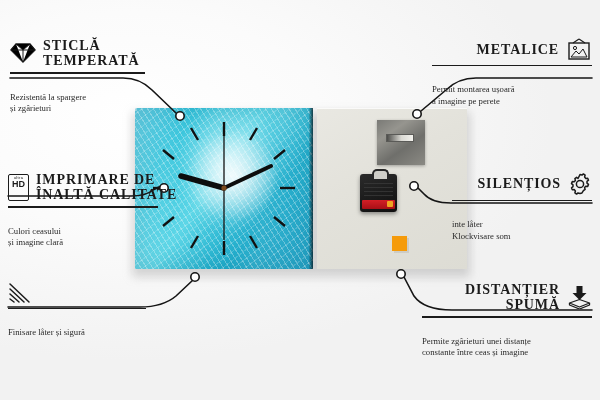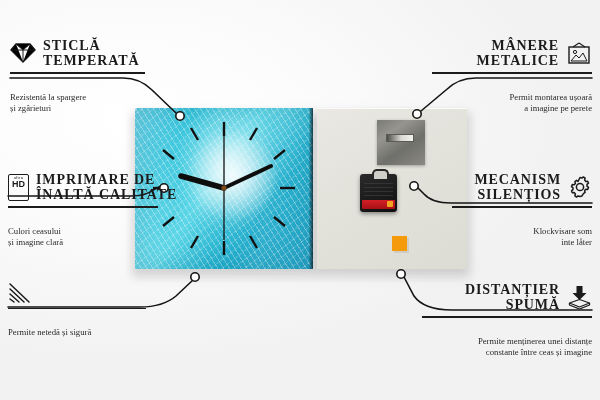--- a/index.html
+++ b/index.html
@@ -70,21 +70,21 @@
   
   .feat{position:absolute;}
   .feat .head{display:flex;align-items:center;gap:7px;}
   .feat.right .head{justify-content:flex-end;}
   .titles{line-height:1.08;}
   .titles .t{font-size:14px;font-weight:bold;letter-spacing:.9px;color:#1b1b1b;
     text-transform:uppercase;white-space:nowrap;}
   .feat.right .titles{text-align:right;}
   .rule{height:1.3px;background:#1b1b1b;margin-top:4px;}
   .sub{font-size:8.7px;color:#2a2a2a;line-height:1.32;margin-top:18px;white-space:nowrap;}
-  .feat.right .sub{text-align:right;}
+  .feat.right .sub{text-align:left;}
   .icon{flex:0 0 auto;color:#1b1b1b;display:block;}
   .hdbox{border:1.4px solid #1b1b1b;border-radius:2px;padding:1px 3px 11px;text-align:center;line-height:1;}
   .hdbox .u{font-size:4.2px;letter-spacing:.3px;display:block;font-family:"Liberation Sans",sans-serif;}
   .hdbox .h{font-size:9px;font-weight:bold;display:block;font-family:"Liberation Sans",sans-serif;}
 </style>
 </head>
 <body>
 
 <div id="stage">
 
@@ -192,75 +192,73 @@
         <g stroke="#1b1b1b" stroke-width="1.5" stroke-linecap="round">
           <line x1="2" y1="2" x2="21" y2="20"></line>
             <line x1="2" y1="7" x2="16" y2="20"></line>
           <line x1="2" y1="12" x2="11" y2="20"></line>
             <line x1="2" y1="17" x2="6" y2="20"></line>
         </g>
       </svg>
     </div>
     <div class="rule"></div>
     <div class="sub">
-      <div>Permite netedă și sigură</div>
+      <div>Finisare låter și sigură</div>
     </div>
   </div>
 
   <div class="feat right" style="right:8px;top:38px;width:160px;">
     <div class="head">
       <div class="titles">
-        <div class="t">MÂNERE</div>
         <div class="t">METALICE</div>
       </div>
       <svg class="icon" width="26" height="23" viewBox="0 0 26 23">
         <path d="M13 1l6 4" stroke="#1b1b1b" stroke-width="1.1" fill="none"></path>
         <path d="M13 1L7 5" stroke="#1b1b1b" stroke-width="1.1" fill="none"></path>
         <rect x="3" y="5" width="20" height="16" fill="none" stroke="#1b1b1b" stroke-width="1.4"></rect>
         <path d="M5 19l5-6 3 3 4-5 4 8z" fill="none" stroke="#1b1b1b" stroke-width="1"></path>
         <circle cx="9" cy="10" r="1.6" fill="none" stroke="#1b1b1b" stroke-width="1"></circle>
       </svg>
     </div>
     <div class="rule"></div>
     <div class="sub">
       <div>Permit montarea ușoară</div>
       <div>a imagine pe perete</div>
     </div>
   </div>
 
   <div class="feat right" style="right:8px;top:172px;width:140px;">
     <div class="head">
       <div class="titles">
-        <div class="t">MECANISM</div>
         <div class="t">SILENȚIOS</div>
       </div>
       <svg class="icon" width="24" height="24" viewBox="0 0 24 24">
         <path d="M12 2.6l2 .5 1.4-1.2 1.7 1.3-.5 1.8 1.2 1.4 1.9-.2.8 2-1.5 1.2v1.8l1.5 1.2-.8 2-1.9-.2-1.2 1.4.5 1.8-1.7 1.3L14 20.9l-2 .5-2-.5-1.4 1.2-1.7-1.3.5-1.8-1.2-1.4-1.9.2-.8-2 1.5-1.2v-1.8L3.5 11.6l.8-2 1.9.2 1.2-1.4-.5-1.8 1.7-1.3L10 6.5z" fill="none" stroke="#1b1b1b" stroke-width="1.5" stroke-linejoin="round"></path>
         <circle cx="12" cy="12" r="3.6" fill="none" stroke="#1b1b1b" stroke-width="1.5"></circle>
       </svg>
     </div>
     <div class="rule"></div>
     <div class="sub">
+      <div>inte låter</div>
       <div>Klockvisare som</div>
-      <div>inte låter</div>
     </div>
   </div>
 
   <div class="feat right" style="right:8px;top:282px;width:170px;">
     <div class="head">
       <div class="titles">
         <div class="t">DISTANȚIER</div>
         <div class="t">SPUMĂ</div>
       </div>
       <svg class="icon" width="25" height="24" viewBox="0 0 25 24">
         <path d="M9.5 1h6v7h4l-7 7-7-7h4z" fill="#1b1b1b"></path>
         <path d="M12.5 14.5l10 3.5-10 4-10-4z" fill="none" stroke="#1b1b1b" stroke-width="1.3" stroke-linejoin="round"></path>
         <path d="M2.5 18v2l10 4 10-4v-2" fill="none" stroke="#1b1b1b" stroke-width="1.3" stroke-linejoin="round"></path>
       </svg>
     </div>
     <div class="rule"></div>
     <div class="sub">
-      <div>Permite menținerea unei distanțe</div>
+      <div>Permite zgârieturi unei distanțe</div>
       <div>constante între ceas și imagine</div>
     </div>
   </div>
 
 </div>
 
 </body></html>

